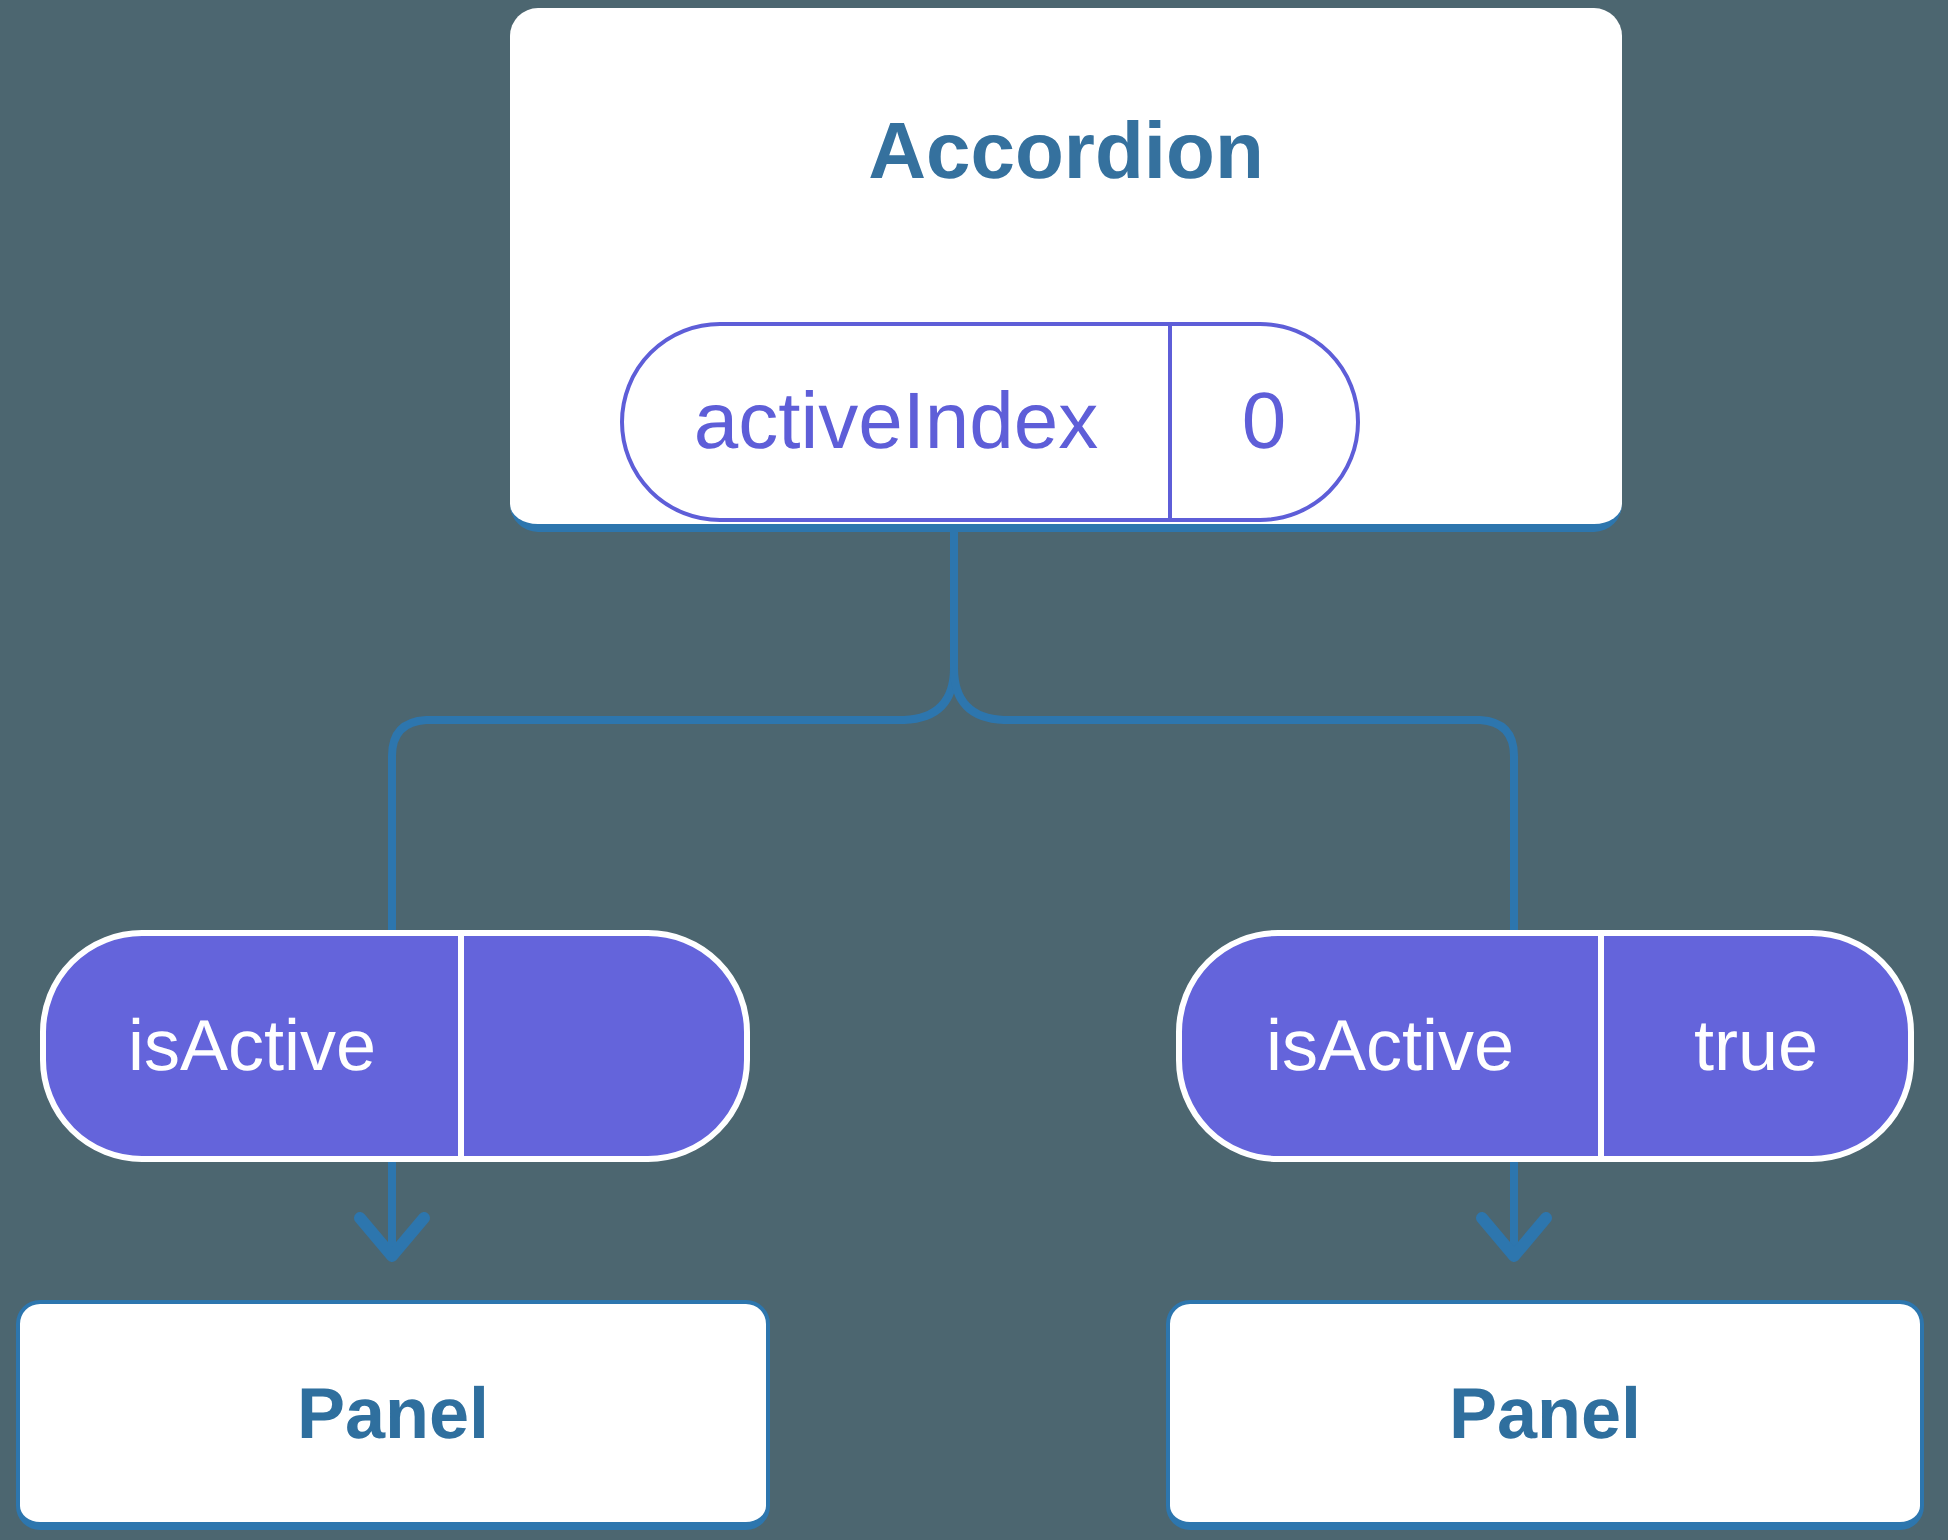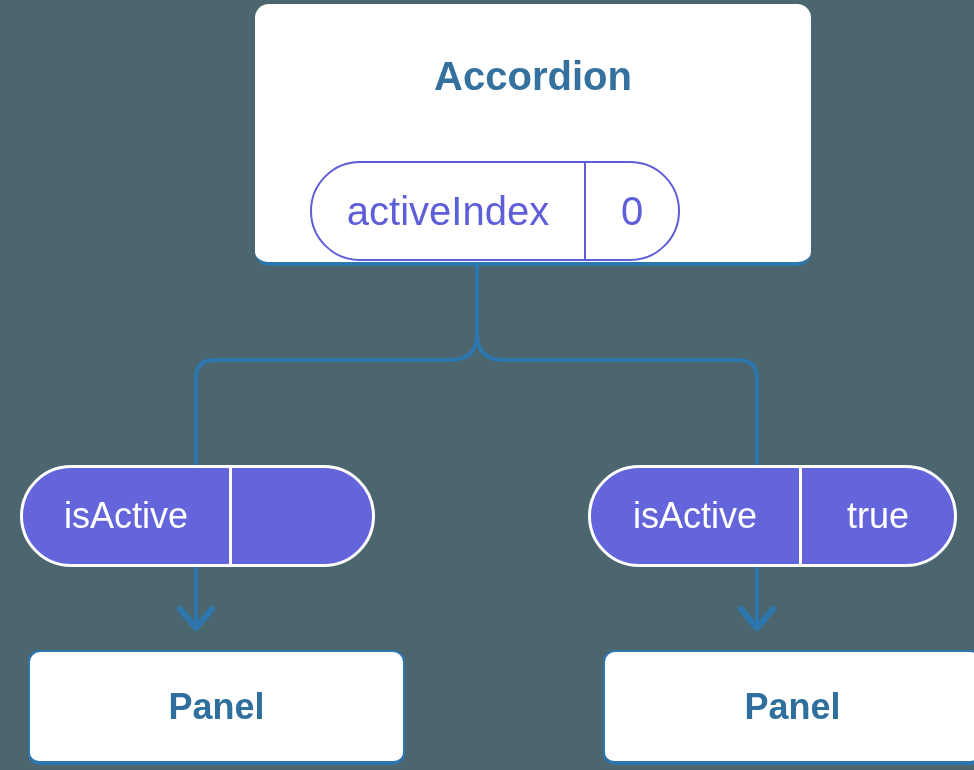--- a/index.html
+++ b/index.html
@@ -83,21 +83,21 @@
     color: var(--state-accent);
   }
   .state-pill .state-name {
     width: 274px;
     border-right: 2.5px solid var(--state-accent);
   }
   .state-pill .state-value { flex: 1; }
   .prop-pill {
     position: absolute;
     top: 465px;
-    height: 102px;
+    height: 116px;
     background: var(--prop-fill);
     border: 3px solid #fff;
     border-radius: 51px;
     display: flex;
     align-items: stretch;
     z-index: 2;
   }
   .prop-pill .cell {
     display: flex;
     align-items: center;
@@ -116,21 +116,20 @@
     height: 115px;
     border: 2.5px solid var(--connector);
     border-bottom-width: 4px;
     border-radius: 12px;
     display: flex;
     align-items: center;
     justify-content: center;
     font-size: 36px;
     font-weight: 600;
     color: var(--panel-title);
-    margin-left: 20px;
   }
   .panel-node.left  { left: 8px;   width: 377px; }
   .panel-node.right { left: 583px; width: 379px; }
 </style>
 </head>
 <body>
 
 <div class="canvas">
 
   <svg class="connectors" viewBox="0 0 974 770" xmlns="http://www.w3.org/2000/svg">

